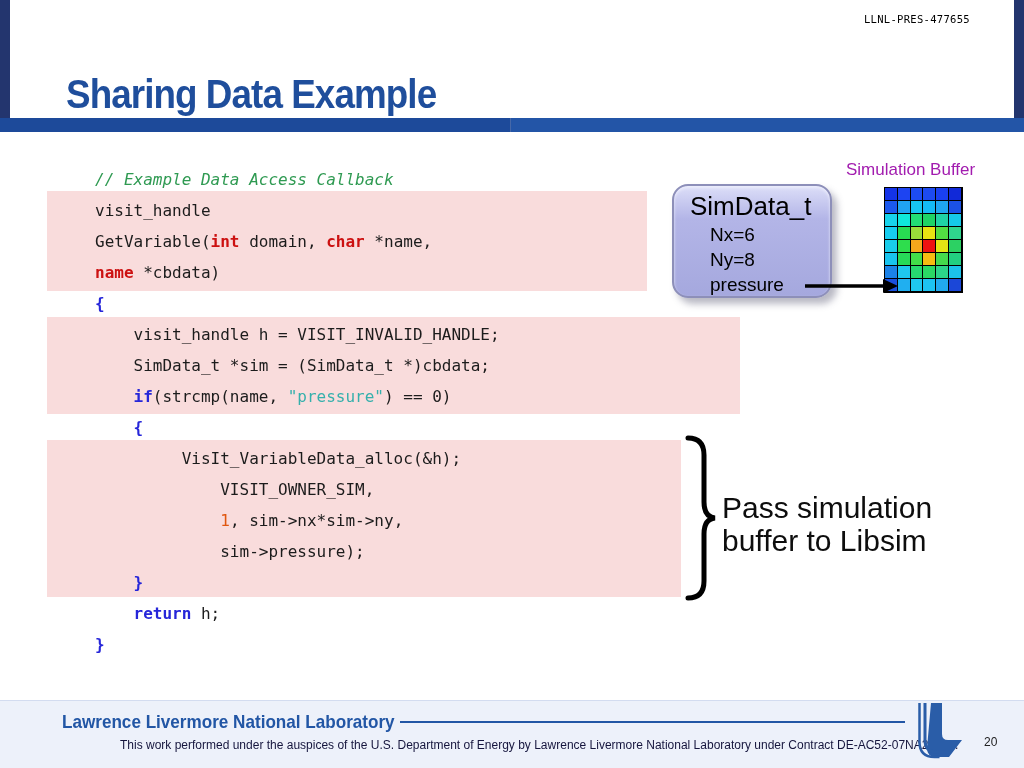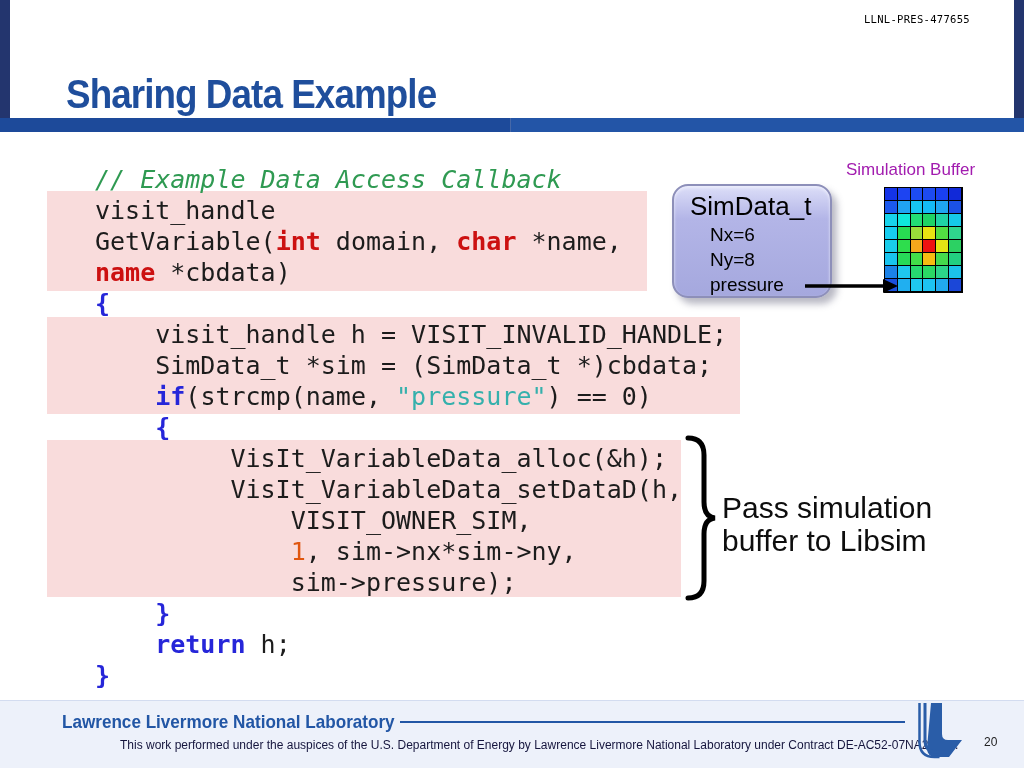--- a/index.html
+++ b/index.html
@@ -29,21 +29,21 @@
   .band.l{left:0;width:510px;background:var(--band-left);}
   .band.r{left:511px;width:513px;background:var(--band-right);}
   .band-divider{position:absolute;top:118px;left:510px;width:1px;height:14px;background:#4668a8;}
 
   .hl{position:absolute;background:var(--highlight);z-index:1;}
   .hl1{left:47px;top:191px;width:600px;height:100px;}
   .hl2{left:47px;top:317px;width:693px;height:97px;}
   .hl3{left:47px;top:440px;width:634px;height:157px;}
 
   .code{position:absolute;left:95px;top:164px;z-index:2;
-        font-family:"DejaVu Sans Mono",monospace;font-size:25px;line-height:31px;
+        font-family:"DejaVu Sans Mono",monospace;font-size:16px;line-height:31px;
         color:#1c1c1c;}
   .code div{white-space:pre;height:31px;}
   .tok-comment{color:var(--comment);font-style:italic;}
   .tok-kw-type{color:var(--kw-type);font-weight:bold;}
   .tok-kw-flow{color:var(--kw-flow);font-weight:bold;}
   .tok-string{color:var(--string);}
   .tok-number{color:var(--number);}
 
   .simbox{position:absolute;left:672px;top:184px;width:156px;height:110px;z-index:3;
           border-radius:16px;border:2px solid #8d8fb9;
@@ -98,21 +98,20 @@
       <div><span class="tok-comment">// Example Data Access Callback</span></div>
       <div><span class="tok-plain">visit_handle</span></div>
       <div><span class="tok-plain">GetVariable(</span><span class="tok-kw-type">int</span><span class="tok-plain"> domain, </span><span class="tok-kw-type">char</span><span class="tok-plain"> *name,</span></div>
       <div><span class="tok-kw-type">name</span><span class="tok-plain"> *cbdata)</span></div>
       <div><span class="tok-kw-flow">{</span></div>
       <div><span class="tok-plain">    visit_handle h = VISIT_INVALID_HANDLE;</span></div>
       <div><span class="tok-plain">    SimData_t *sim = (SimData_t *)cbdata;</span></div>
       <div><span class="tok-plain">    </span><span class="tok-kw-flow">if</span><span class="tok-plain">(strcmp(name, </span><span class="tok-string">"pressure"</span><span class="tok-plain">) == 0)</span></div>
       <div><span class="tok-plain">    </span><span class="tok-kw-flow">{</span></div>
       <div><span class="tok-plain">         VisIt_VariableData_alloc(&amp;h);</span></div>
-      <div><span class="tok-plain">         VisIt_VariableData_setDataD(h,</span></div>
       <div><span class="tok-plain">             VISIT_OWNER_SIM,</span></div>
       <div><span class="tok-plain">             </span><span class="tok-number">1</span><span class="tok-plain">, sim-&gt;nx*sim-&gt;ny,</span></div>
       <div><span class="tok-plain">             sim-&gt;pressure);</span></div>
       <div><span class="tok-plain">    </span><span class="tok-kw-flow">}</span></div>
       <div><span class="tok-plain">    </span><span class="tok-kw-flow">return</span><span class="tok-plain"> h;</span></div>
       <div><span class="tok-kw-flow">}</span></div>
     </div>
 
   <div class="simbox">
     <div class="simbox-title">SimData_t</div>

